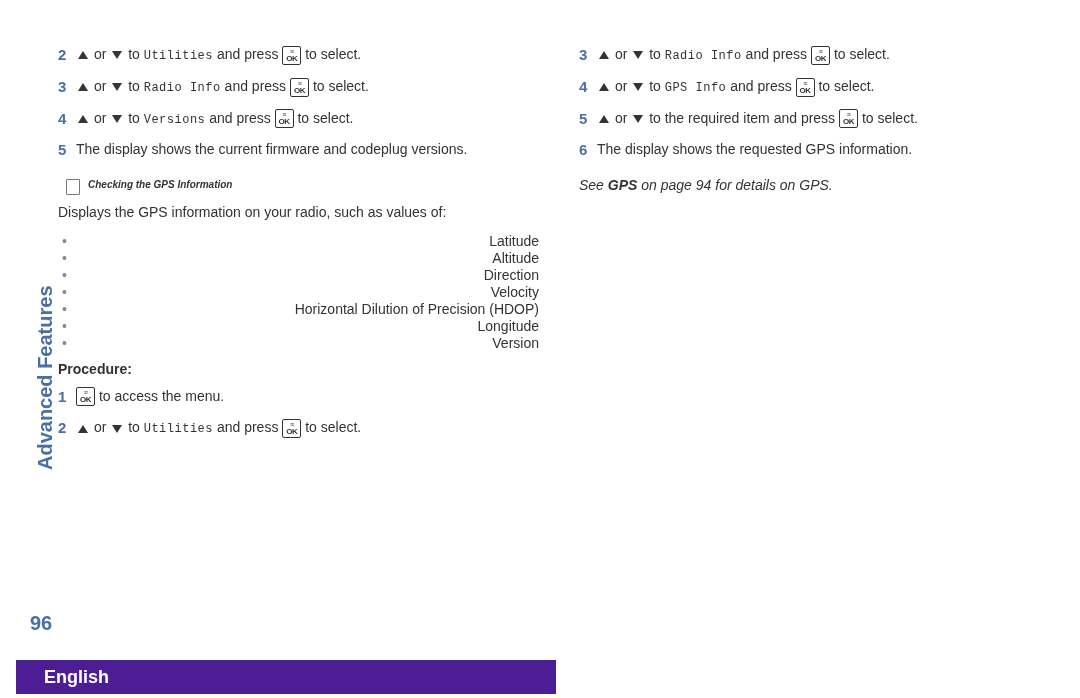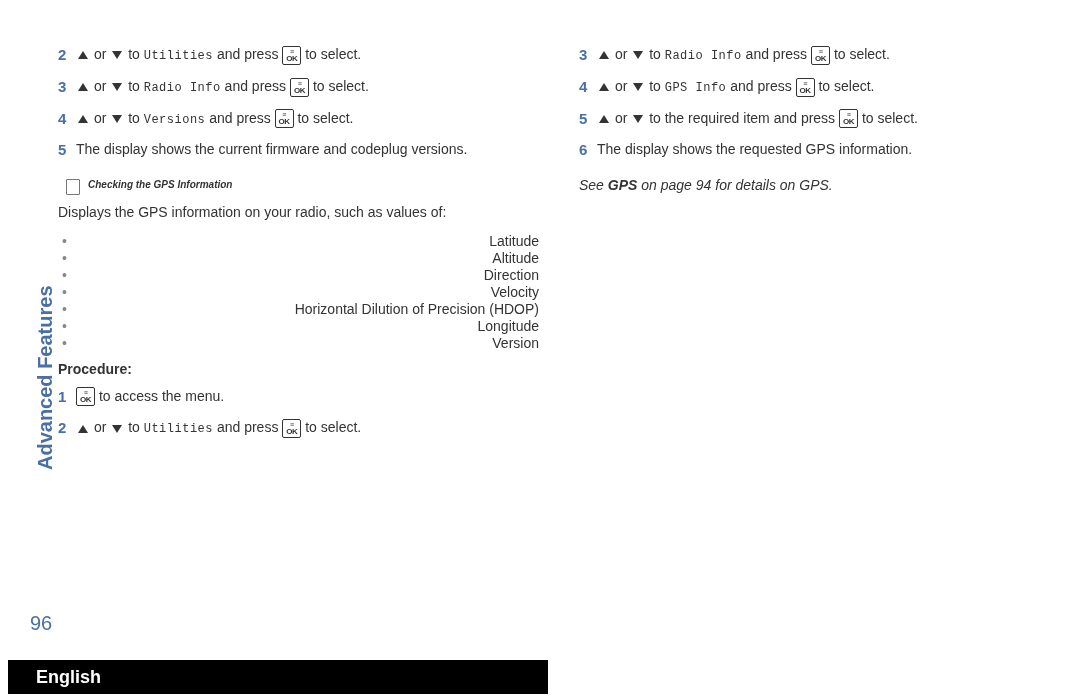--- a/index.html
+++ b/index.html
@@ -29,30 +29,30 @@
     font-size: 20px;
     font-weight: bold;
     color: #4a6fa5;
     white-space: nowrap;
   }
   .page-num {
     position: absolute;
     left: 30px;
     top: 612px;
     font-size: 20px;
-    font-weight: normal;
+    font-weight: bold;
     color: #4a6fa5;
   }
   .lang-bar {
     position: absolute;
-    left: 8px;
+    left: 16px;
     bottom: 4px;
     width: 540px;
     height: 34px;
-    background: #000000;
+    background: #4c1d95;
     color: #fff;
     font-size: 18px;
     font-weight: bold;
     line-height: 34px;
     padding-left: 28px;
     box-sizing: border-box;
   }
   .columns {
     position: absolute;
     top: 38px;

